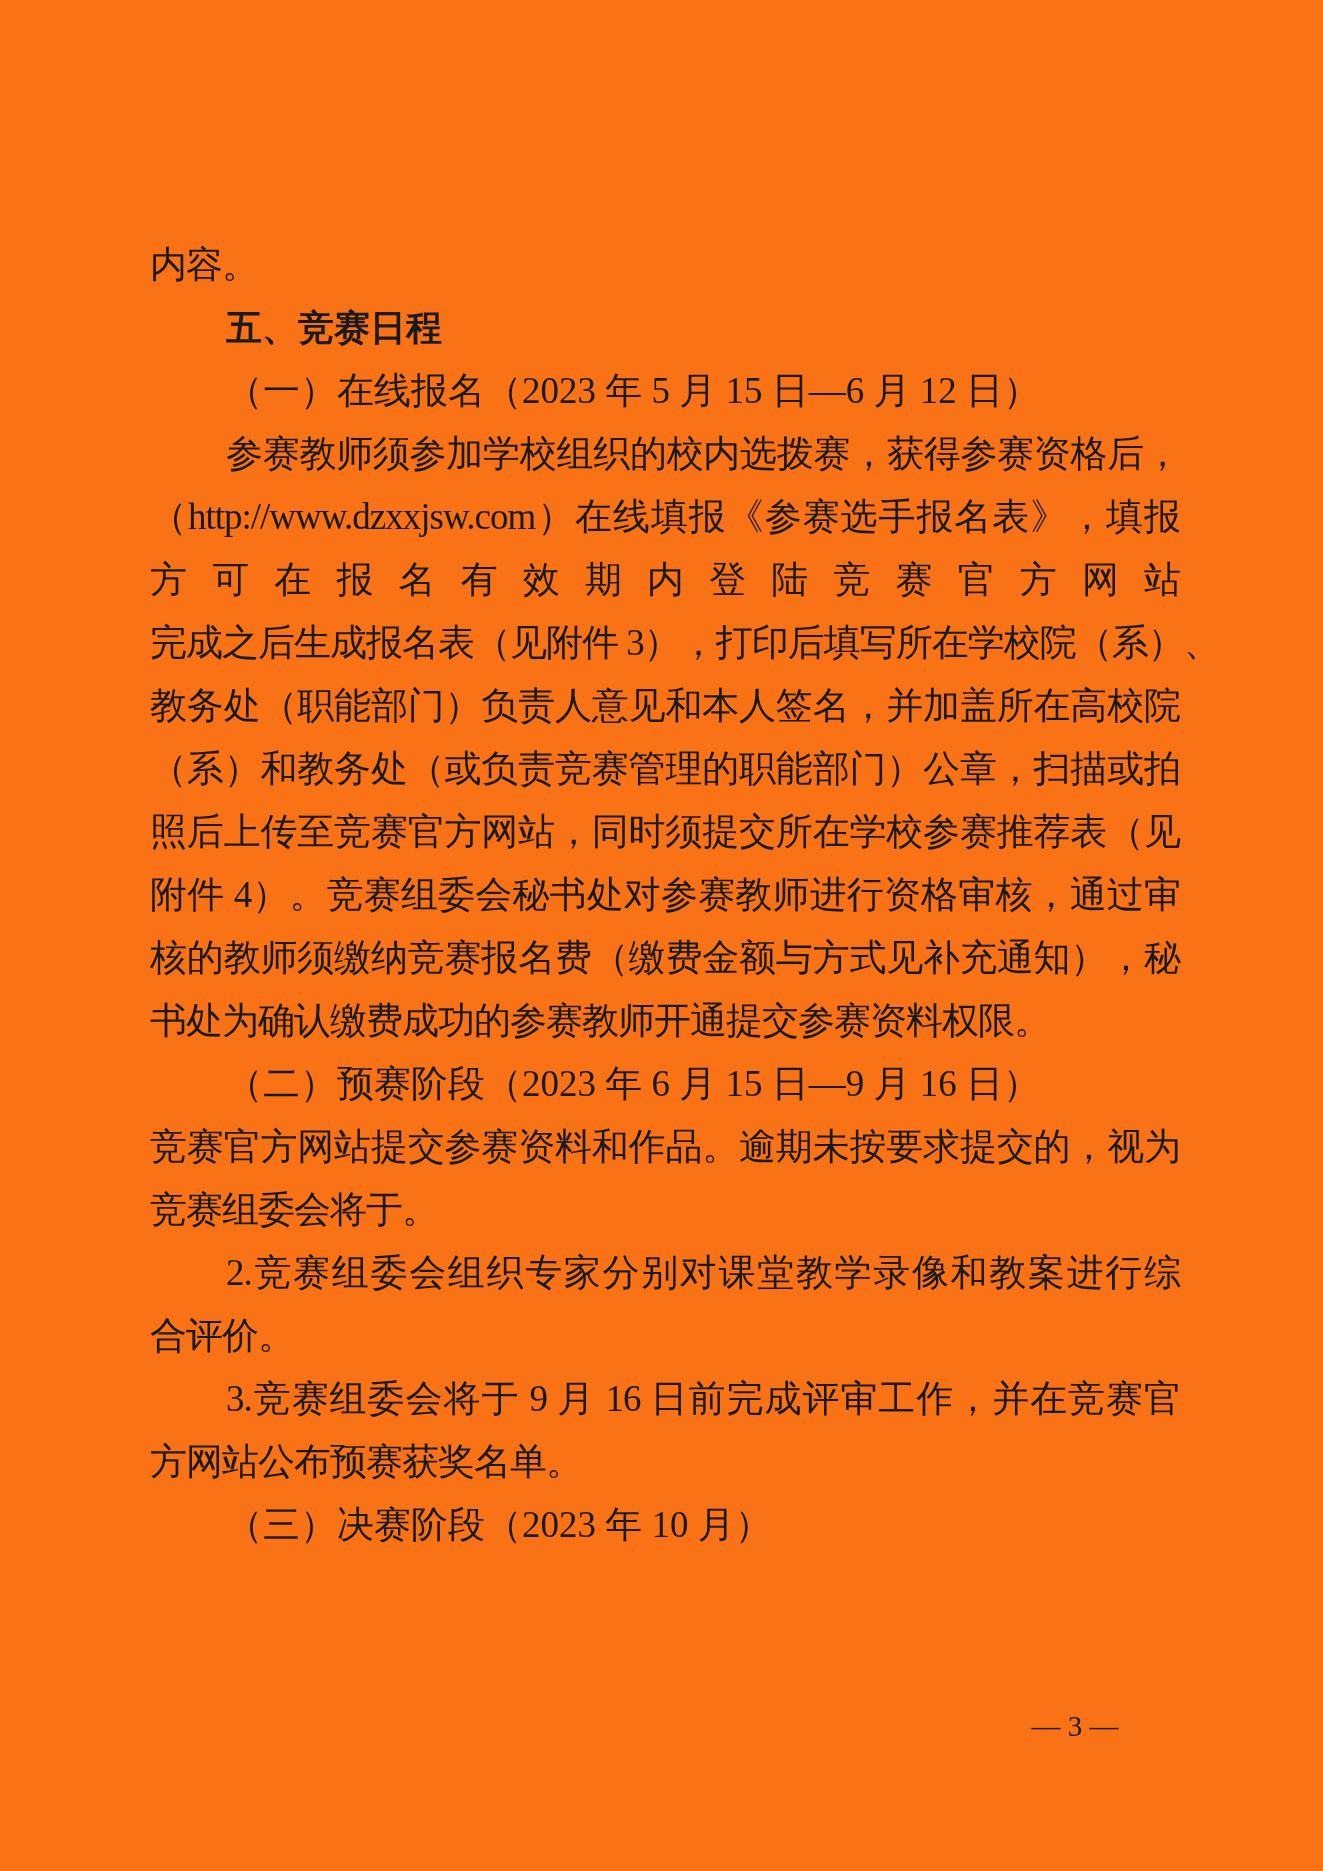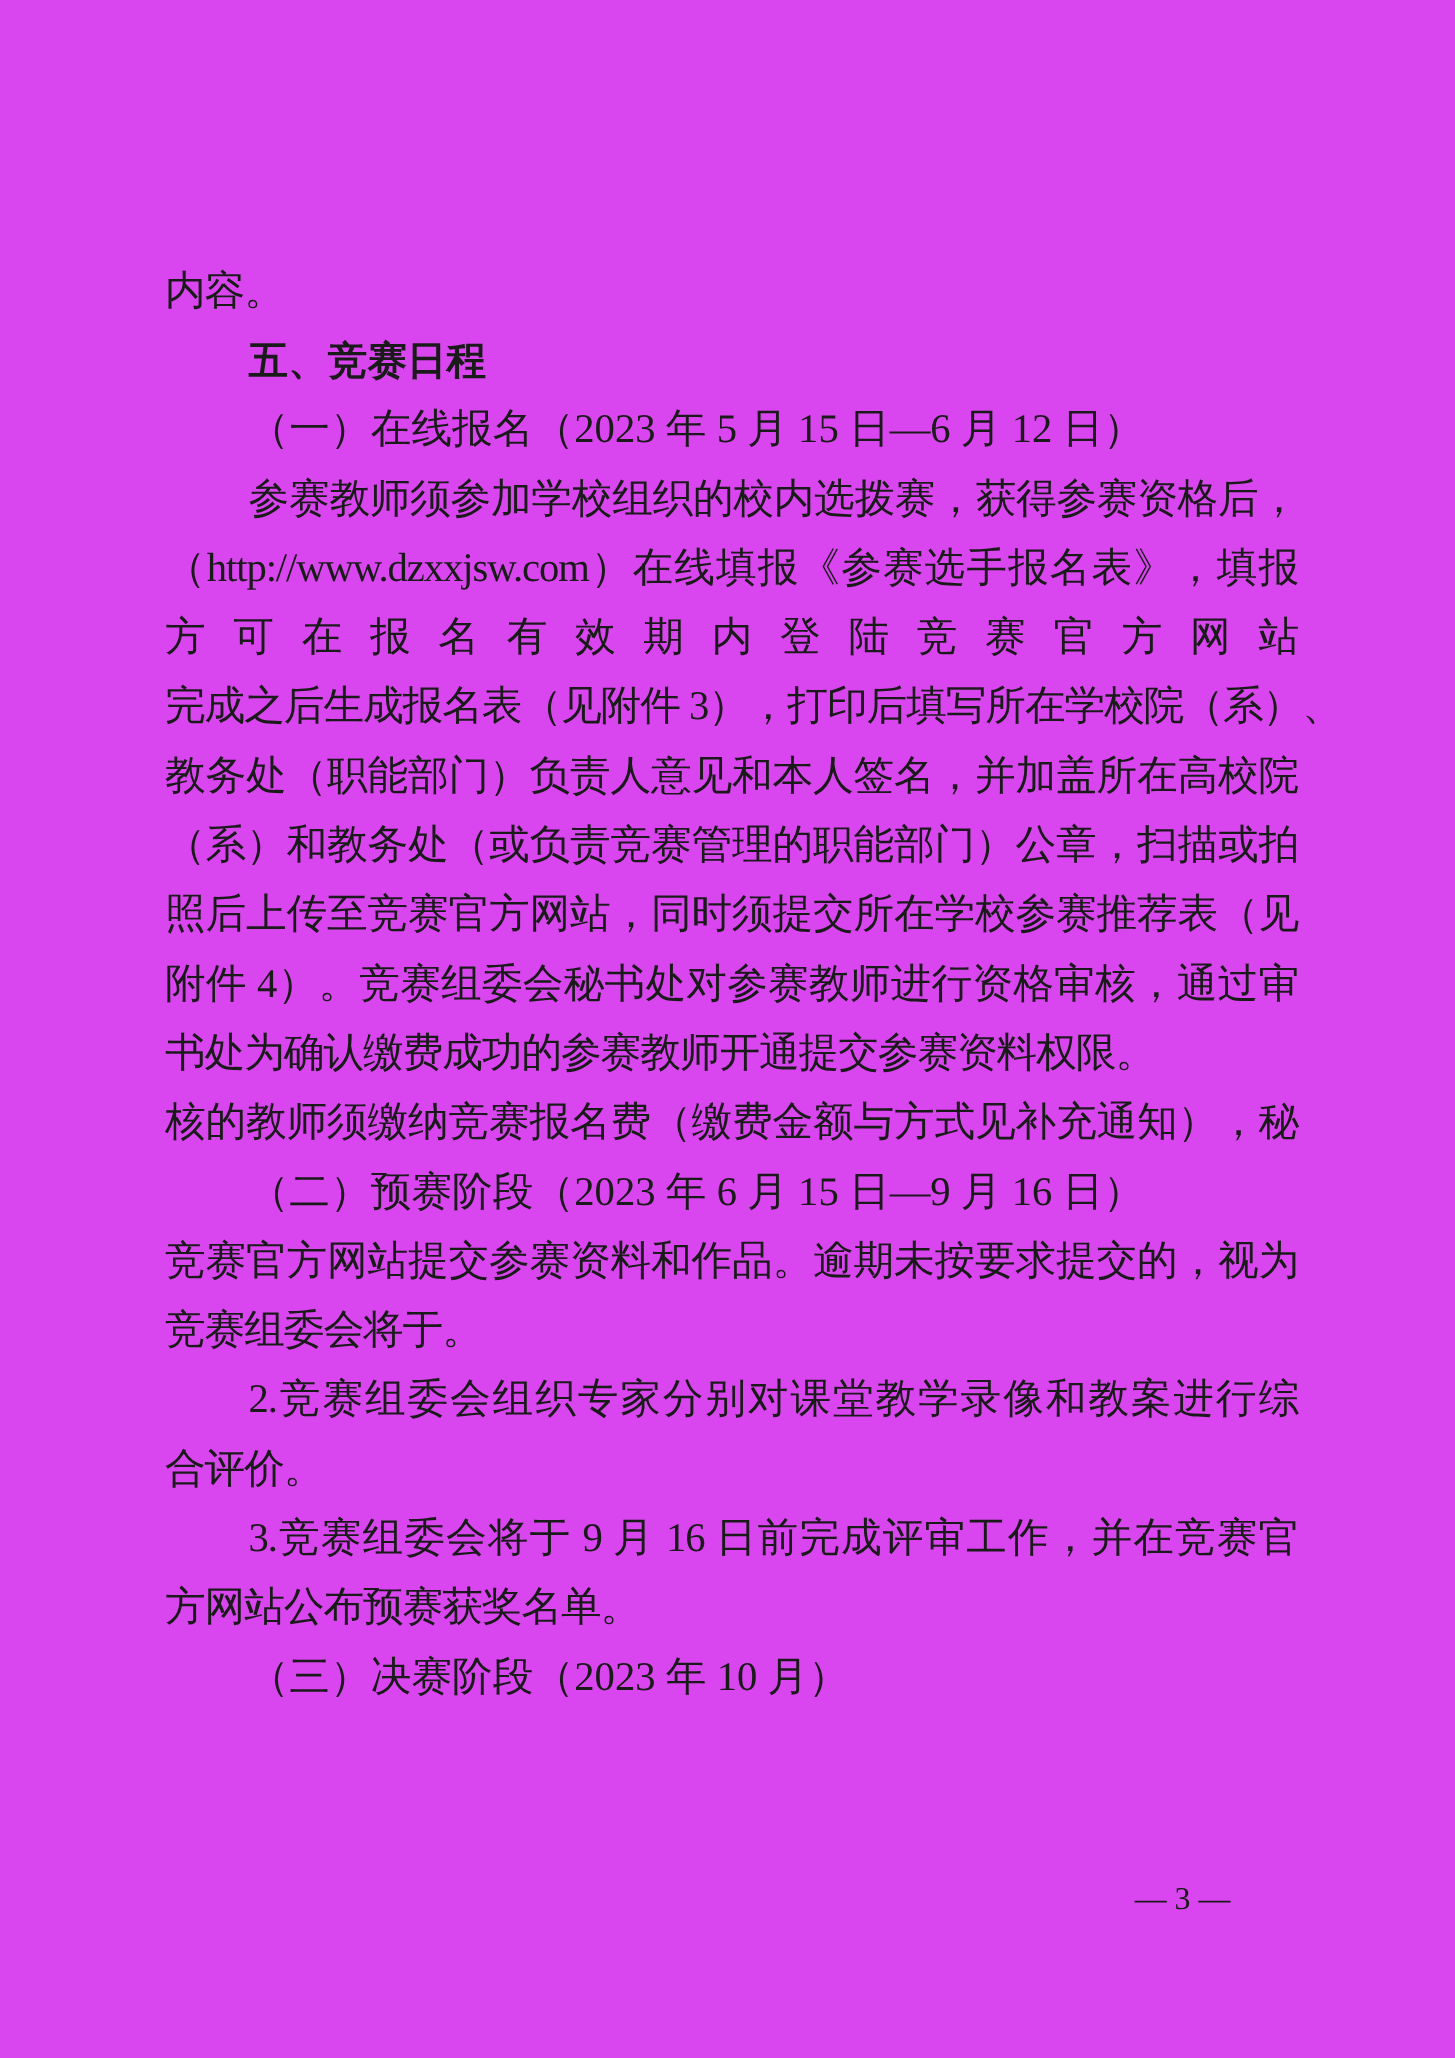--- a/index.html
+++ b/index.html
@@ -5,21 +5,21 @@
 <style>
   html, body {
     margin: 0;
     padding: 0;
     background: #ffffff;
   }
   .page {
     position: relative;
     width: 1323px;
     height: 1871px;
-    background: #d946ef;
+    background: #f97316;
     color: #1a1a1a;
     font-family: "Liberation Serif", "DejaVu Serif", serif;
     overflow: hidden;
   }
   .textblock {
     position: absolute;
     left: 150px;
     top: 233px;
     width: 1030px;
   }
@@ -76,22 +76,22 @@
     <div class="line heading indent">五、竞赛日程</div>
     <div class="line sub indent">（一）在线报名（2023 年 5 月 15 日—6 月 12 日）</div>
     <div class="line indent just">参赛教师须参加学校组织的校内选拨赛，获得参赛资格后，</div>
     <div class="line just">（http://www.dzxxjsw.com）在线填报《参赛选手报名表》，填报</div>
     <div class="line just">方可在报名有效期内登陆竞赛官方网站</div>
     <div class="line just">完成之后生成报名表（见附件 3），打印后填写所在学校院（系）、</div>
     <div class="line just">教务处（职能部门）负责人意见和本人签名，并加盖所在高校院</div>
     <div class="line just">（系）和教务处（或负责竞赛管理的职能部门）公章，扫描或拍</div>
     <div class="line just">照后上传至竞赛官方网站，同时须提交所在学校参赛推荐表（见</div>
     <div class="line just">附件 4）。竞赛组委会秘书处对参赛教师进行资格审核，通过审</div>
+    <div class="line just">核的教师须缴纳竞赛报名费（缴费金额与方式见补充通知），秘</div>
     <div class="line">书处为确认缴费成功的参赛教师开通提交参赛资料权限。</div>
-    <div class="line just">核的教师须缴纳竞赛报名费（缴费金额与方式见补充通知），秘</div>
     <div class="line sub indent">（二）预赛阶段（2023 年 6 月 15 日—9 月 16 日）</div>
     <div class="line just">竞赛官方网站提交参赛资料和作品。逾期未按要求提交的，视为</div>
     <div class="line">竞赛组委会将于。</div>
     <div class="line indent just">2.竞赛组委会组织专家分别对课堂教学录像和教案进行综</div>
     <div class="line">合评价。</div>
     <div class="line indent just">3.竞赛组委会将于 9 月 16 日前完成评审工作，并在竞赛官</div>
     <div class="line">方网站公布预赛获奖名单。</div>
     <div class="line sub indent">（三）决赛阶段（2023 年 10 月）</div>
   </div>
 

